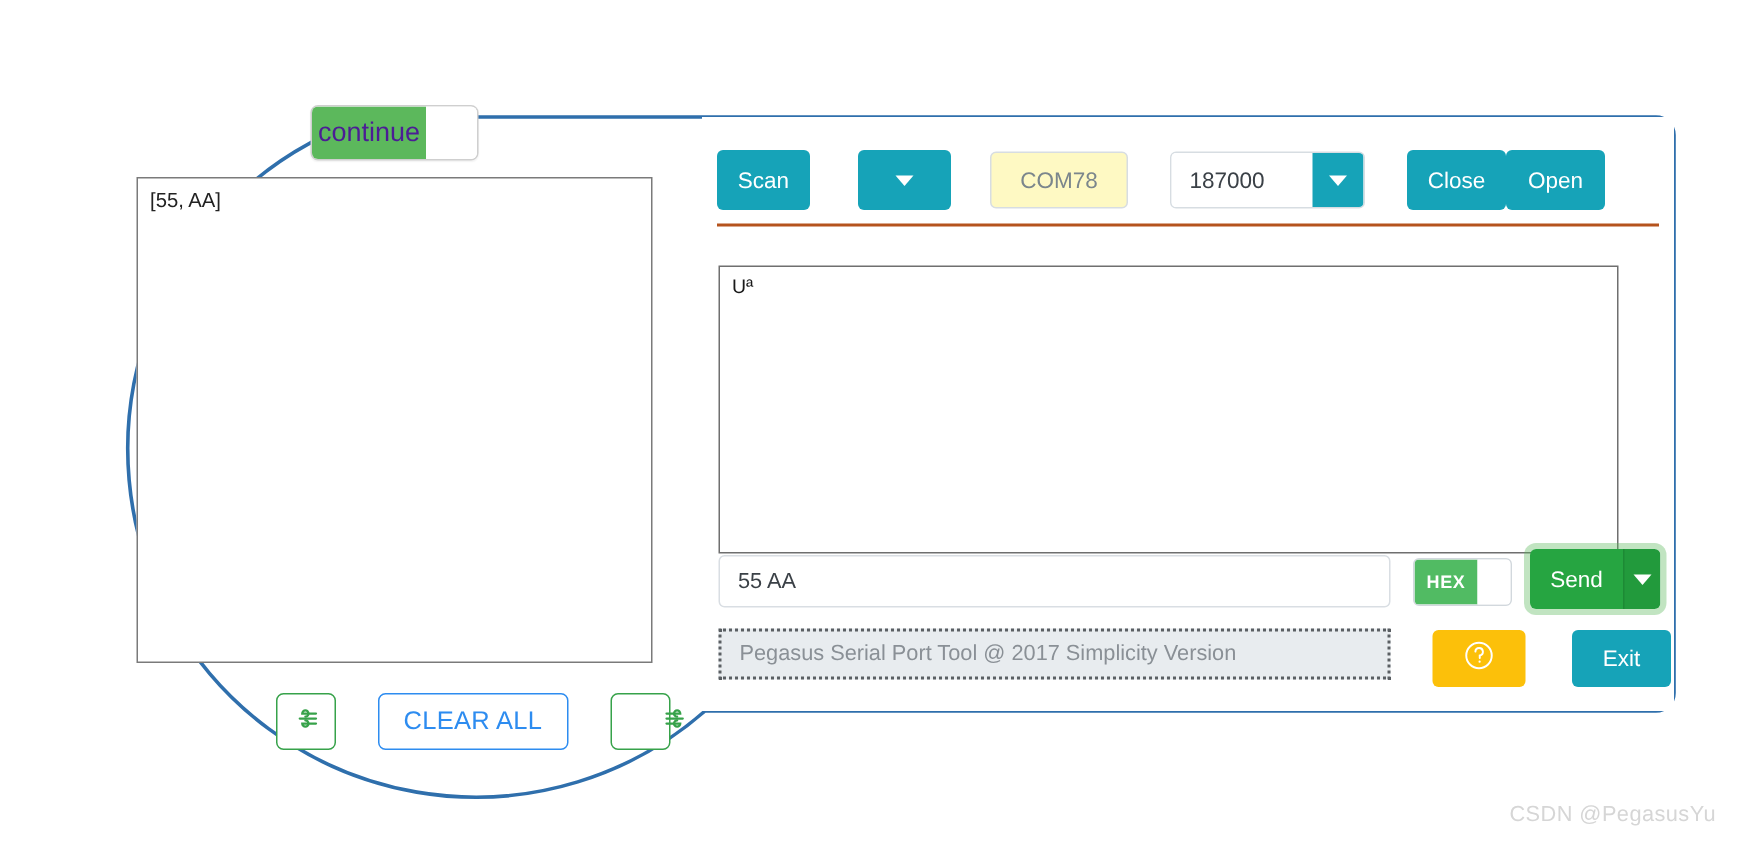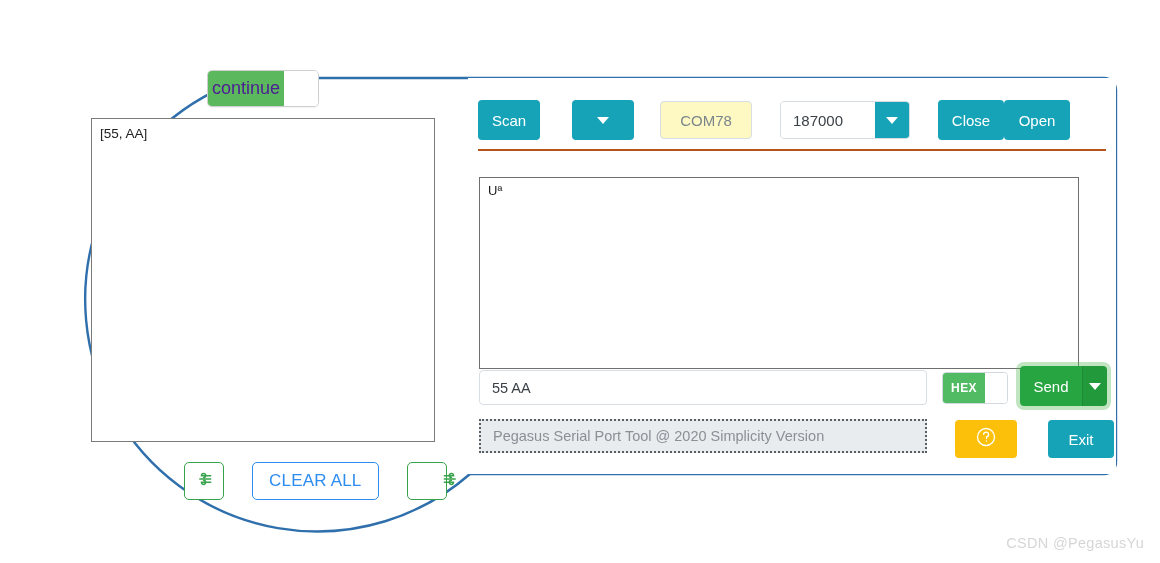--- a/index.html
+++ b/index.html
@@ -417,21 +417,21 @@
     <div class="seg-off"></div>
   </div>
 
   <div class="send-group">
     <div class="send-main">Send</div>
     <div class="send-caret">
       <span class="caret"></span>
     </div>
   </div>
 
-  <div class="statusbar">Pegasus Serial Port Tool @ 2020 Simplicity Version</div>
+  <div class="statusbar">Pegasus Serial Port Tool @ 2017 Simplicity Version</div>
 
   <div class="help-btn">
     <span>
       <svg width="24" height="24" viewBox="0 0 24 24" fill="none" stroke="#ffffff" stroke-width="1.3">
         <circle cx="12" cy="12" r="8.5"></circle>
         <path d="M9.6 9.4a2.5 2.5 0 1 1 2.9 2.6v1.6" stroke-linecap="round"></path>
         <circle cx="12.4" cy="16.1" r=".75" fill="#ffffff" stroke="none"></circle>
       </svg>
     </span>
   </div>

